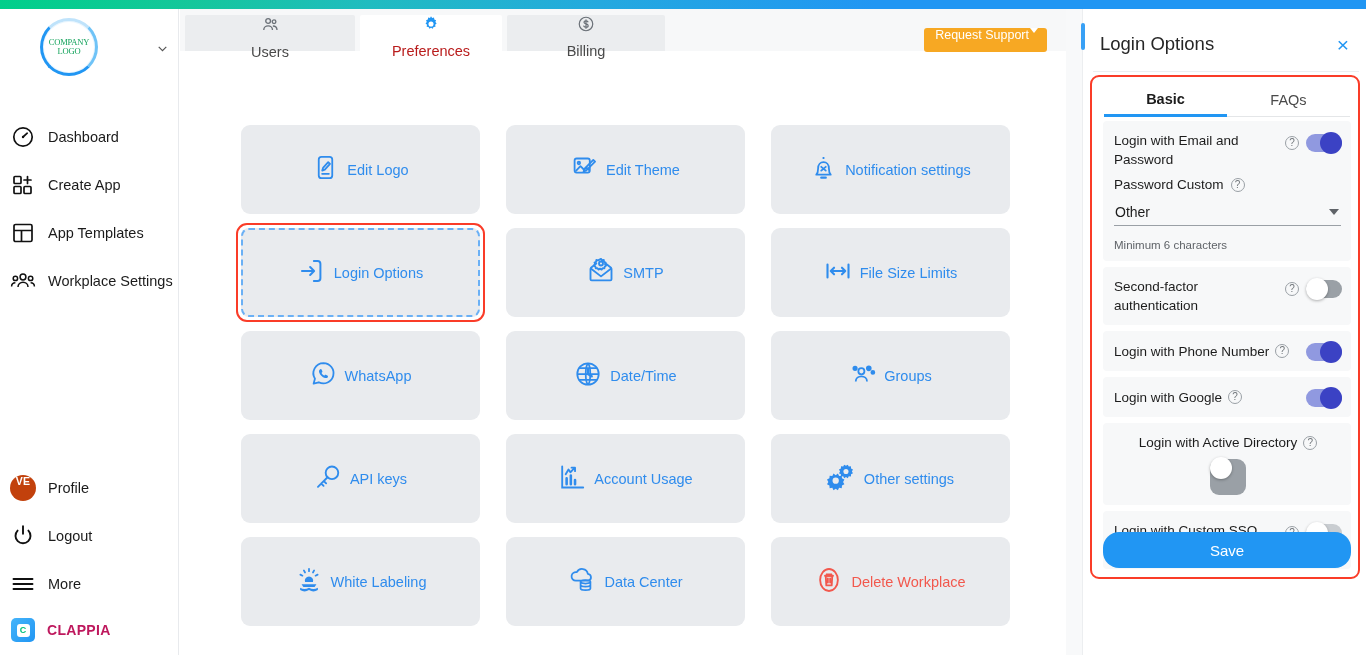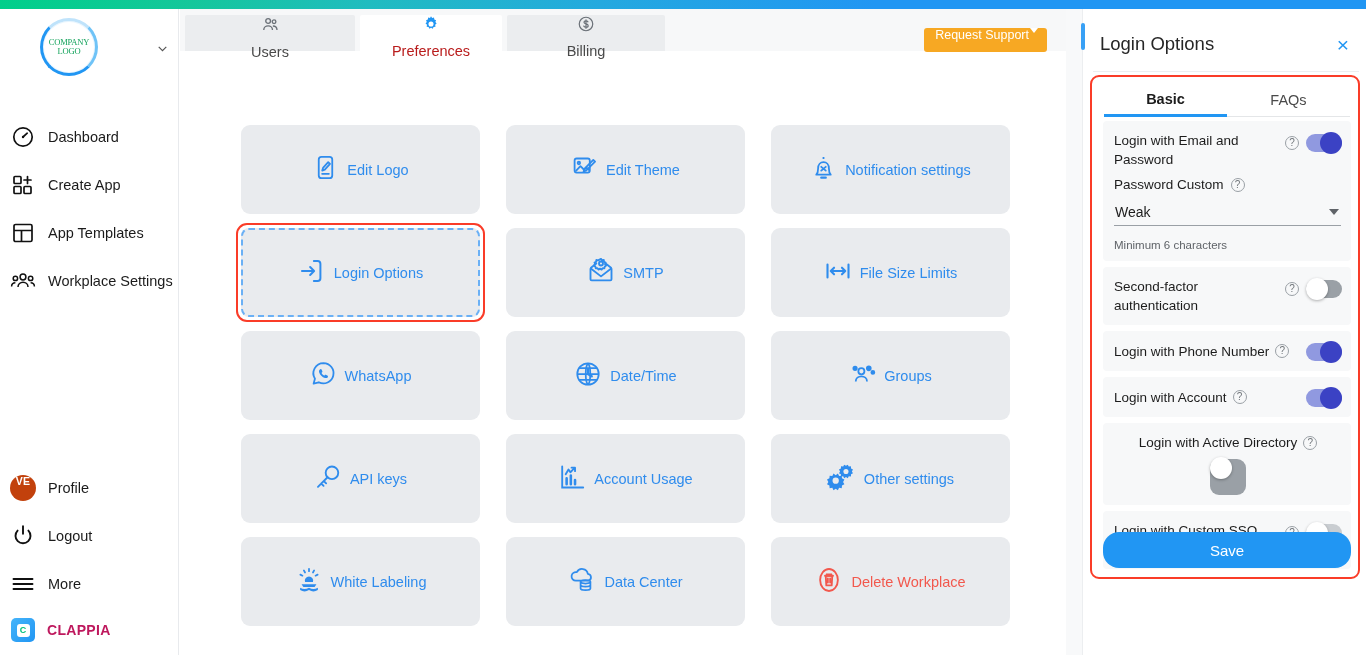--- a/index.html
+++ b/index.html
@@ -589,21 +589,21 @@
               <span class="toggle on"></span>
             </div>
           </div>
 
           <div class="row-head">
             <span class="opt-label">Password Custom</span>
             <span class="q">?</span>
           </div>
 
           <div class="policy-select">
-            <span>Weak</span>
+            <span>Other</span>
             <span class="sel-caret"></span>
           </div>
 
           <div class="hint">Minimum 6 characters</div>
         </div>
 
         <div class="opt">
           <span class="opt-label multi" style="max-width:140px;">Second-factor authentication</span>
           <div style="display:flex; align-items:center; gap:7px; padding-top:2px;">
             <span class="q">?</span>
@@ -614,21 +614,21 @@
         <div class="opt" style="align-items:center;">
           <div class="opt-left">
             <span class="opt-label">Login with Phone Number</span>
             <span class="q">?</span>
           </div>
           <span class="toggle on"></span>
         </div>
 
         <div class="opt" style="align-items:center;">
           <div class="opt-left">
-            <span class="opt-label">Login with Account</span>
+            <span class="opt-label">Login with Google</span>
             <span class="q">?</span>
           </div>
           <span class="toggle on"></span>
         </div>
 
         <div class="opt" style="align-items:center;flex-direction:column;">
           <div class="opt-left">
             <span class="opt-label">Login with Active Directory</span>
             <span class="q">?</span>
           </div>

